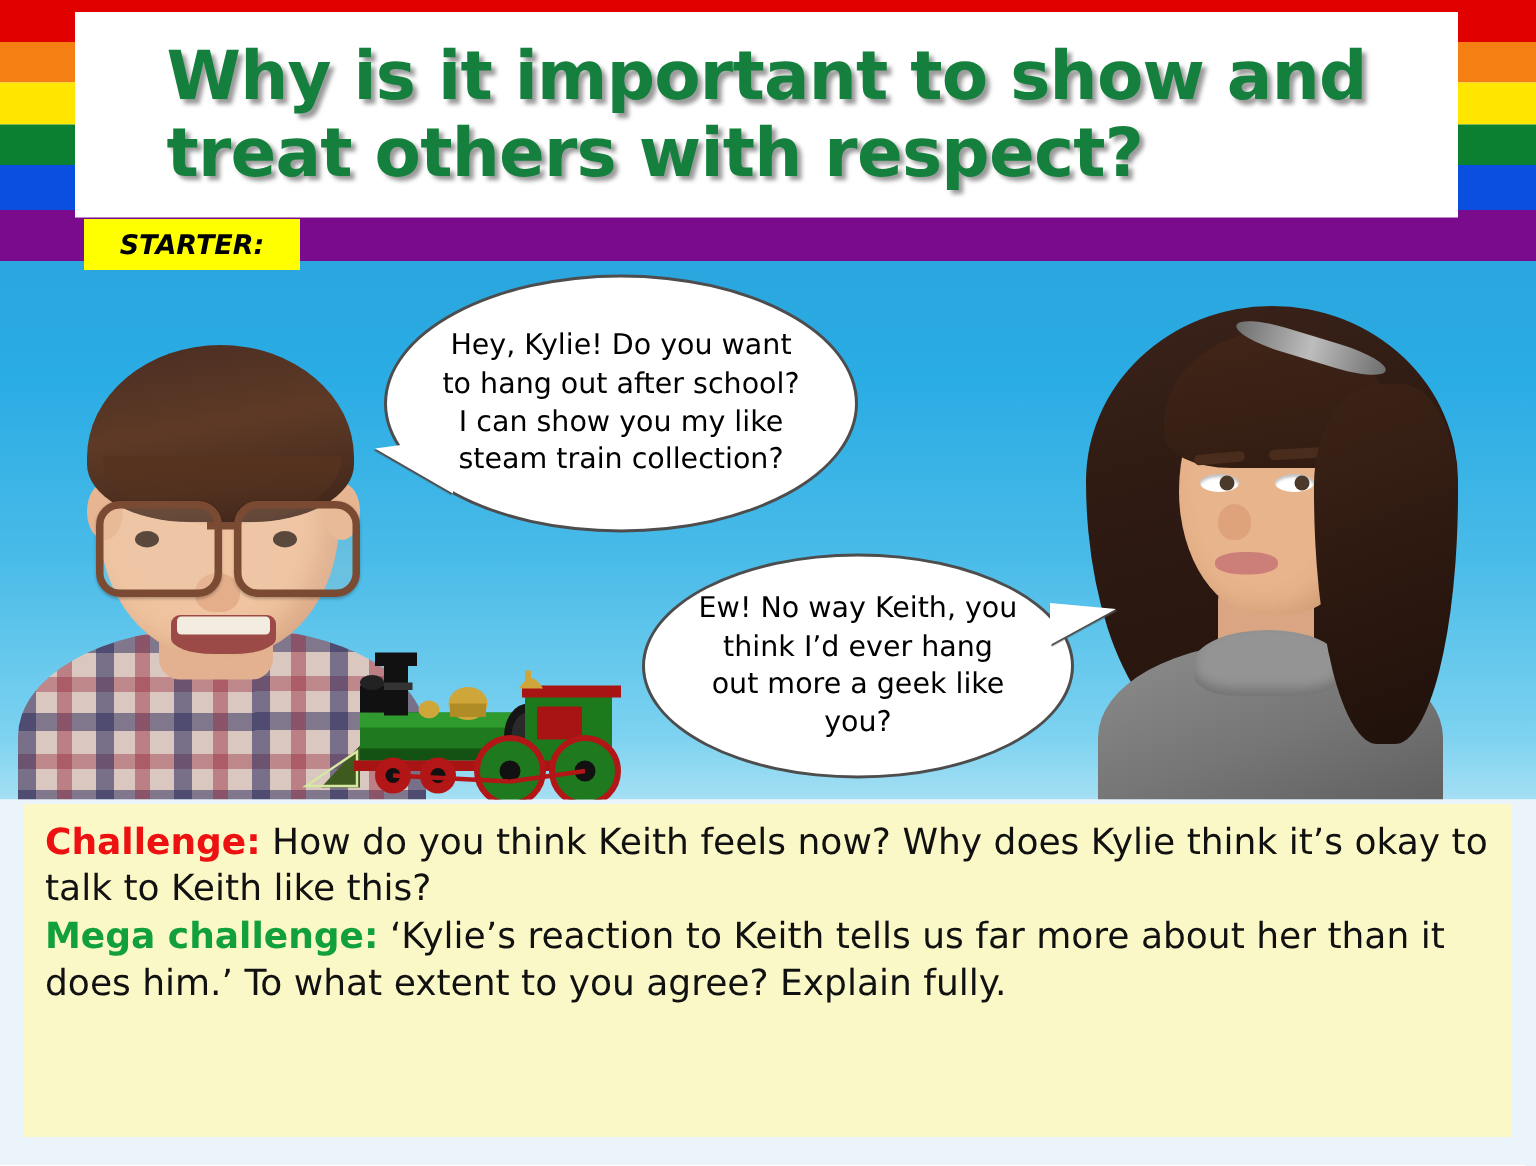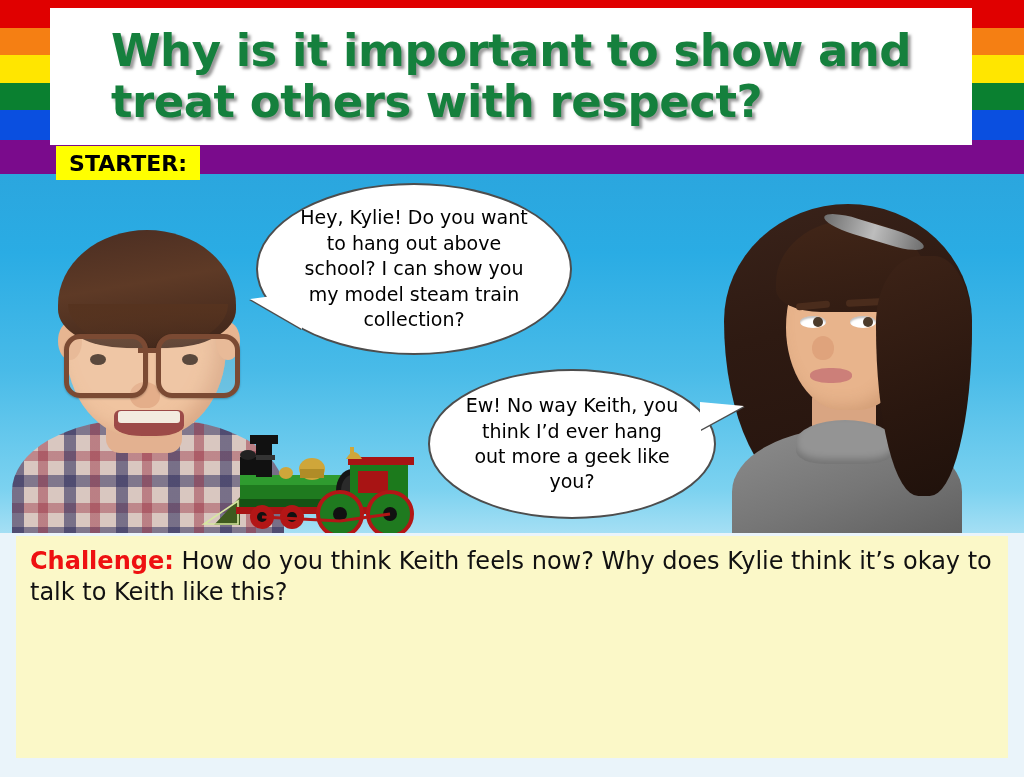--- a/index.html
+++ b/index.html
@@ -85,24 +85,25 @@
     width: 144px;
     height: 34px;
     background: #ffff00;
     z-index: 6;
     display: flex;
     align-items: center;
     justify-content: center;
   }
   .starter-label span {
     font-family: "DejaVu Sans", sans-serif;
-    font-size: 22px;
+    font-size: 18px;
     font-weight: 700;
     color: #000000;
     letter-spacing: 0px;
+    font-style: italic;
   }
 
   
   .person { position: absolute; }
 
   
   .boy { left: 10px; top: 20px; width: 280px; height: 345px; }
   .boy-shirt {
     position: absolute;
     left: 2px; bottom: 0;
@@ -514,34 +515,38 @@
       <circle cx="190" cy="89" r="22" fill="#1f7a1f" stroke="#b31616" stroke-width="4"></circle>
       <circle cx="190" cy="89" r="7" fill="#111111"></circle>
 
       <line x1="62" y1="92" x2="140" y2="96" stroke="#b31616" stroke-width="3"></line>
       <line x1="140" y1="96" x2="190" y2="89" stroke="#b31616" stroke-width="3"></line>
     </svg>
   </div>
 
   <div class="bubble-tail tail-1"></div>
   <div class="bubble bubble-1">
-    <div class="bubble-text">Hey, Kylie! Do you want to hang out above school? I can show you my model steam train collection?</div>
+    <div class="bubble-text">Hey, Kylie! Do you want to hang out after school? I can show you my like steam train collection?</div>
   </div>
 
   <div class="bubble-tail tail-2"></div>
   <div class="bubble bubble-2">
     <div class="bubble-text">Ew! No way Keith, you think I’d ever hang out more a geek like you?</div>
   </div>
 
   <div class="task-panel">
     <div class="task-inner">
 
       <p class="task-line">
         <span class="tag tag-red" style="color: rgb(238, 17, 17);">Challenge:</span>
         <span>How do you think Keith feels now? Why does Kylie think it’s okay to talk to Keith like this?</span>
       </p>
 
 
+      <p class="task-line">
+        <span class="tag tag-green" style="color: rgb(18, 160, 60);">Mega challenge:</span>
+        <span>‘Kylie’s reaction to Keith tells us far more about her than it does him.’ To what extent to you agree? Explain fully.</span>
+      </p>
 
     </div>
   </div>
 
 </div>
 
 </body></html>

